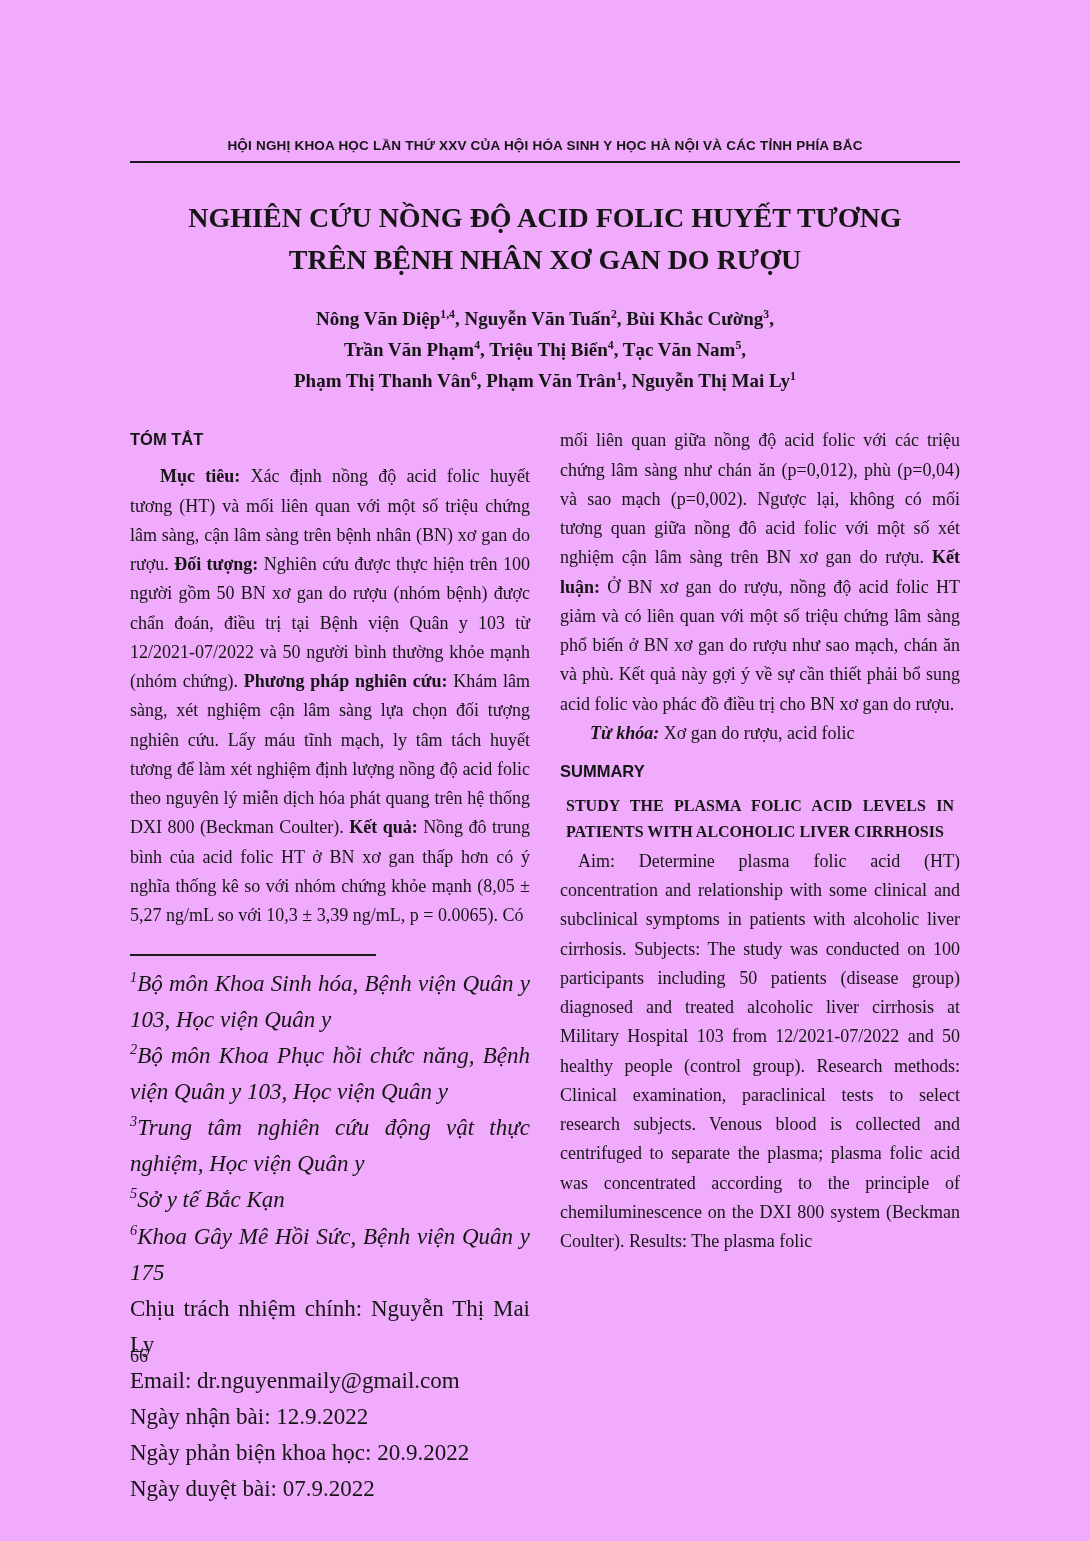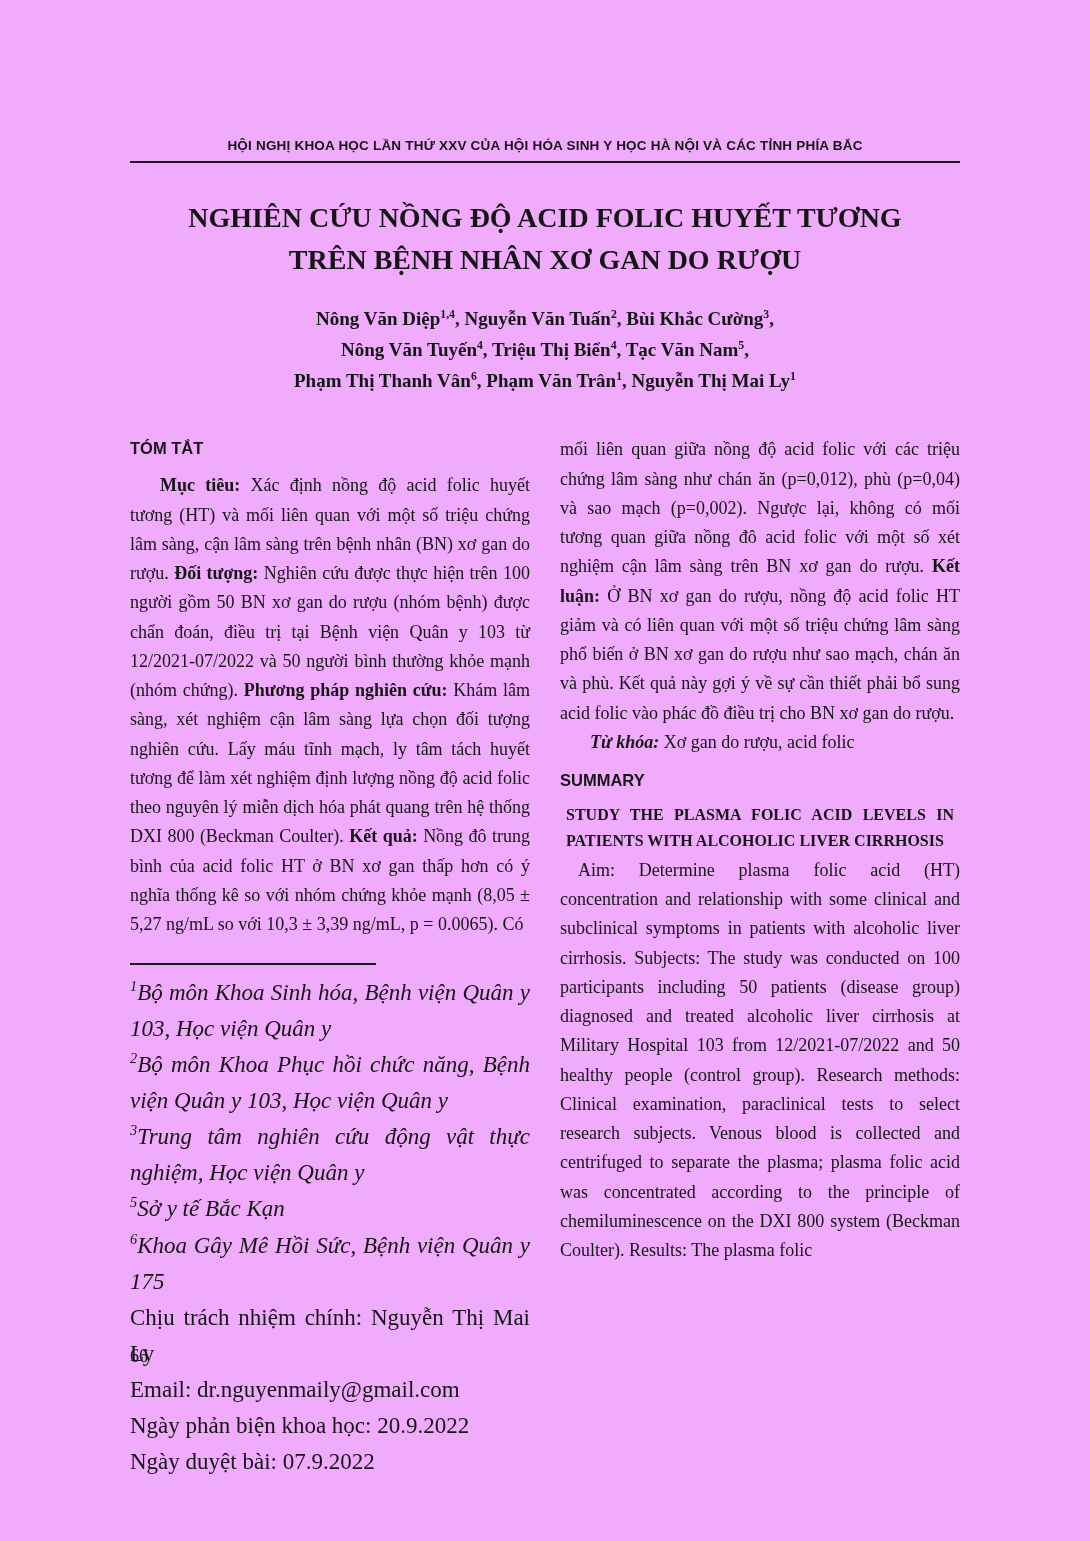--- a/index.html
+++ b/index.html
@@ -38,21 +38,21 @@
   .authors {
     margin-top:22px;
     text-align:center;
     font-weight:bold;
     font-size:19px;
     line-height:1.64;
   }
   .columns {
     display:flex;
     gap:30px;
-    margin-top:39px;
+    margin-top:30px;
   }
   .col {
     flex:1;
     min-width:0;
     font-size:18px;
     line-height:1.625;
     text-align:justify;
   }
   .section-heading {
     font-family:"Liberation Sans", sans-serif;
@@ -100,39 +100,40 @@
   <div class="conf-header">HỘI NGHỊ KHOA HỌC LẦN THỨ XXV CỦA HỘI HÓA SINH Y HỌC HÀ NỘI  VÀ CÁC TỈNH PHÍA BẮC</div>
   <div class="header-rule"></div>
 
   <h1 class="paper-title">
     <span>NGHIÊN CỨU NỒNG ĐỘ ACID FOLIC HUYẾT TƯƠNG</span><br>
     <span>TRÊN BỆNH NHÂN XƠ GAN DO RƯỢU</span>
   </h1>
 
   <div class="authors">
     <div><span>Nông Văn Diệp</span><sup>1,4</sup><span>, Nguyễn Văn Tuấn</span><sup>2</sup><span>, Bùi Khắc Cường</span><sup>3</sup><span>,</span></div>
-    <div><span>Nông Văn Tuyến</span><sup>4</sup><span>, Triệu Thị Biển</span><sup>4</sup><span>, Tạc Văn Nam</span><sup>5</sup><span>,</span></div>
+    <div><span>Trần Văn Phạm</span><sup>4</sup><span>, Triệu Thị Biển</span><sup>4</sup><span>, Tạc Văn Nam</span><sup>5</sup><span>,</span></div>
     <div><span>Phạm Thị Thanh Vân</span><sup>6</sup><span>, Phạm Văn Trân</span><sup>1</sup><span>, Nguyễn Thị Mai Ly</span><sup>1</sup></div>
   </div>
 
   <div class="columns">
 
     <div class="col">
       <div class="section-heading">TÓM TẮT</div>
       <p class="para indent"><span class="b">Mục tiêu: </span><span>Xác định nồng độ acid folic huyết tương (HT) và mối liên quan với một số triệu chứng lâm sàng, cận lâm sàng trên bệnh nhân (BN) xơ gan do rượu. </span><span class="b">Đối tượng: </span><span>Nghiên cứu được thực hiện trên 100 người gồm 50 BN xơ gan do rượu (nhóm bệnh) được chẩn đoán, điều trị tại Bệnh viện Quân y 103 từ 12/2021-07/2022 và 50 người bình thường khỏe mạnh (nhóm chứng). </span><span class="b">Phương pháp nghiên cứu: </span><span>Khám lâm sàng, xét nghiệm cận lâm sàng lựa chọn đối tượng nghiên cứu. Lấy máu tĩnh mạch, ly tâm tách huyết tương để làm xét nghiệm định lượng nồng độ acid folic theo nguyên lý miễn dịch hóa phát quang trên hệ thống DXI 800 (Beckman Coulter). </span><span class="b">Kết quả: </span><span>Nồng đô trung bình của acid folic HT ở BN xơ gan thấp hơn có ý nghĩa thống kê so với nhóm chứng khỏe mạnh (8,05 ± 5,27 ng/mL so với 10,3 ± 3,39 ng/mL, p = 0.0065). Có</span></p>
 
       <div class="footnote-rule"></div>
       <div class="footnotes">
           <div class="fn-line"><sup class="i">1</sup><span class="i">Bộ môn Khoa Sinh hóa, Bệnh viện Quân y 103, Học viện Quân y</span></div>
           <div class="fn-line"><sup class="i">2</sup><span class="i">Bộ môn Khoa Phục hồi chức năng, Bệnh viện Quân y 103, Học viện Quân y</span></div>
           <div class="fn-line"><sup class="i">3</sup><span class="i">Trung tâm nghiên cứu động vật thực nghiệm, Học viện Quân y</span></div>
           <div class="fn-line"><sup class="i">5</sup><span class="i">Sở y tế Bắc Kạn</span></div>
           <div class="fn-line"><sup class="i">6</sup><span class="i">Khoa Gây Mê Hồi Sức, Bệnh viện Quân y 175</span></div>
           <div class="fn-line"><span>Chịu trách nhiệm chính: Nguyễn Thị Mai Ly</span></div>
           <div class="fn-line"><span>Email: dr.nguyenmaily@gmail.com</span></div>
+          <div class="fn-line"><span>Ngày nhận bài: 12.9.2022</span></div>
           <div class="fn-line"><span>Ngày phản biện khoa học: 20.9.2022</span></div>
           <div class="fn-line"><span>Ngày duyệt bài: 07.9.2022</span></div>
         </div>
     </div>
 
     <div class="col">
       <p class="para"><span>mối liên quan giữa nồng độ acid folic với các triệu chứng lâm sàng như chán ăn (p=0,012), phù (p=0,04) và sao mạch (p=0,002). Ngược lại, không có mối tương quan giữa nồng đô acid folic với một số xét nghiệm cận lâm sàng trên BN xơ gan do rượu. </span><span class="b">Kết luận: </span><span>Ở BN xơ gan do rượu, nồng độ acid folic HT giảm và có liên quan với một số triệu chứng lâm sàng phổ biến ở BN xơ gan do rượu như sao mạch, chán ăn và phù. Kết quả này gợi ý về sự cần thiết phải bổ sung acid folic vào phác đồ điều trị cho BN xơ gan do rượu.</span></p>
       <p class="para indent"><span class="b i">Từ khóa: </span><span>Xơ gan do rượu, acid folic</span></p>
 
       <div class="section-heading summary">SUMMARY</div>

